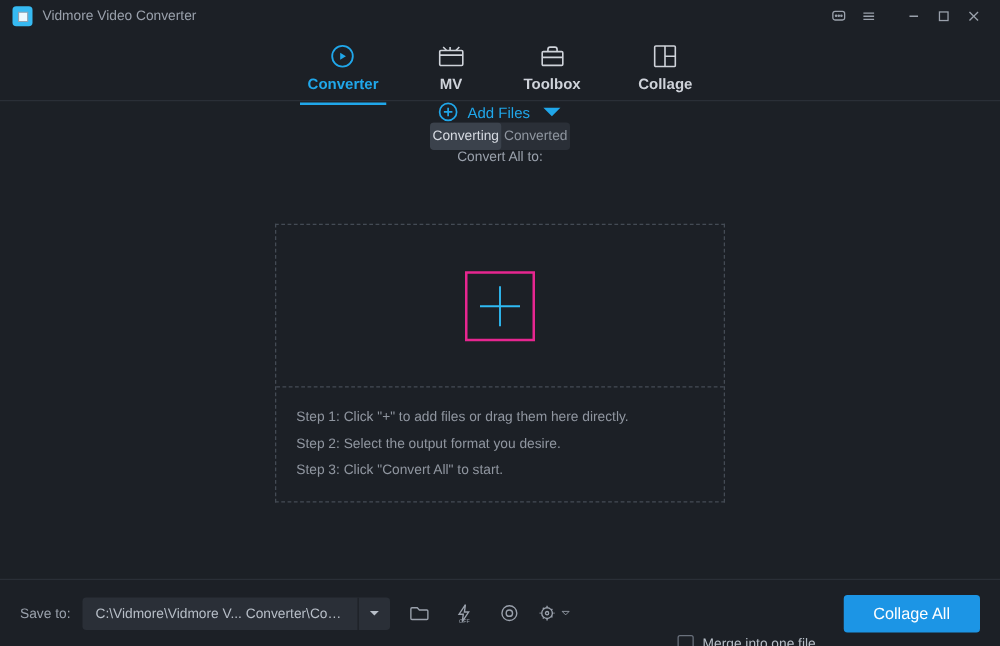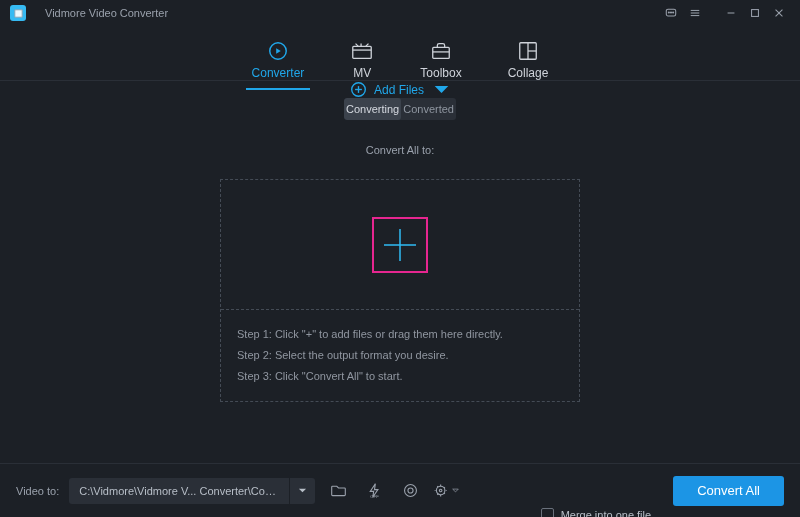--- a/index.html
+++ b/index.html
@@ -2,42 +2,42 @@
 <html><head>
 <meta charset="utf-8">
 <style>
 * { margin: 0; padding: 0; box-sizing: border-box; font-family: "Segoe UI", Arial, sans-serif; }
 body { width: 800px; height: 517px; background: #1c2026; color: #c8ccd3; overflow: hidden; font-size: 12px; }
 
 
 .title-bar { height: 26px; display: flex; align-items: center; padding: 0 10px; }
 .title-bar .logo { width: 16px; height: 16px; background: #36baf2; border-radius: 3px; display: flex; align-items: center; justify-content: center; margin-right: 8px; }
 .title-bar .logo svg { width: 11px; height: 11px; }
-.title-bar .title { color: #9aa1ac; font-size: 11px; margin-left: 11px; }
+.title-bar .title { color: #9aa1ac; font-size: 11px; }
 .title-bar .spacer { flex: 1; }
 .title-bar .win-btn { width: 22px; height: 22px; display: flex; align-items: center; justify-content: center; color: #9aa1ac; margin-left: 2px; }
 .title-bar svg { width: 12px; height: 12px; stroke: #9aa1ac; }
 
 
-.top-tabs { height: 55px; display: flex; justify-content: center; align-items: flex-end; gap: 46px; border-bottom: 1px solid #2a2f37; }
+.top-tabs { height: 55px; display: flex; justify-content: center; align-items: center; gap: 46px; border-bottom: 1px solid #2a2f37; font-weight: bold; }
 .top-tab { text-align: center; cursor: pointer; color: #cfd3da; position: relative; }
 .top-tab .icon { height: 24px; display: flex; align-items: center; justify-content: center; margin-bottom: 3px; }
 .top-tab.active { color: #20a7ea; }
 .top-tab.active::after { content: ""; position: absolute; bottom: -10px; left: -6px; right: -6px; height: 2px; background: #20a7ea; }
 
 
 .toolbar { height: 36px; display: flex; align-items: center; padding: 0 16px; flex-direction: column; }
 .add-files { display: flex; align-items: center; color: #20a7ea; cursor: pointer; gap: 7px; }
 .add-files svg { width: 17px; height: 17px; }
 .add-files .chevron { margin-left: 2px; }
 .toolbar .center-seg { flex: 1; display: flex; justify-content: center; }
 .seg { background: #2a2f37; border-radius: 3px; display: flex; height: 22px; overflow: hidden; }
 .seg .seg-btn { padding: 0 2px; display: flex; align-items: center; color: #8f96a0; cursor: pointer; font-size: 11px; }
 .seg .seg-btn.selected { background: #3b424c; color: #d6dae1; border-radius: 3px; }
-.convert-all-to { display: flex; align-items: flex-start; gap: 8px; margin-top: 24px; }
+.convert-all-to { display: flex; align-items: flex-start; gap: 8px; }
 .convert-all-to .label { color: #9aa1ac; font-size: 11px; }
 .format-select { background: #2a2f37; height: 22px; display: flex; align-items: center; padding: 0 10px; border-radius: 3px; cursor: pointer; gap: 20px; font-size: 11px; color: #d6dae1; }
 .format-select svg { stroke: #20a7ea; }
 
 
 .workspace { position: absolute; top: 118px; left: 0; right: 0; bottom: 54px; display: flex; align-items: center; justify-content: center; padding: 10px; }
 .dropzone { width: 360px; border: 1px dashed #444b55; padding: 0; }
 .dz-top { height: 130px; display: flex; align-items: center; justify-content: center; border-bottom: 1px dashed #444b55; cursor: pointer; }
 .plus-box { width: 56px; height: 56px; border: 2px solid #e62690; display: flex; align-items: center; justify-content: center; }
 .plus-box svg { width: 40px; height: 40px; }
@@ -184,21 +184,21 @@
     </div>
     <div class="dz-bottom">
       <p>Step 1: Click "+" to add files or drag them here directly.</p>
       <p>Step 2: Select the output format you desire.</p>
       <p>Step 3: Click "Convert All" to start.</p>
     </div>
   </div>
 </div>
 
 <div class="bottom-bar">
-  <span class="save-label">Video to:</span>
+  <span class="save-label">Save to:</span>
   <div class="path-box">
     <div class="path">C:\Vidmore\Vidmore V... Converter\Converted</div>
     <div class="path-drop">
       <svg class="chev" viewBox="0 0 10 10" fill="#b8bfc8">
           <path d="M1 3l4 4 4-4z"></path>
         </svg>
     </div>
   </div>
   <div class="icon-btn">
     <svg viewBox="0 0 20 20" stroke-width="1.3">
@@ -225,14 +225,14 @@
       </svg>
     <svg class="chev" viewBox="0 0 10 10" fill="#9aa1ac" style="width:7px;margin-left:2px">
         <path d="M1 3l4 4 4-4z"></path>
       </svg>
   </div>
   <div class="flex"></div>
   <label class="merge-box">
     <span class="checkbox"></span>
     <span class="mlabel">Merge into one file</span>
   </label>
-  <button class="convert-all-btn">Convert All</button>
+  <button class="convert-all-btn">Collage All</button>
 </div>
 
 </body></html>

